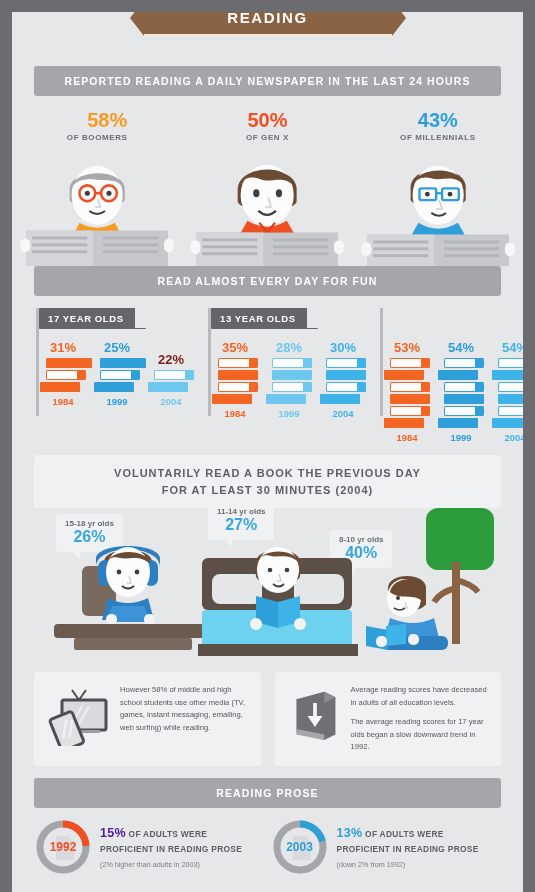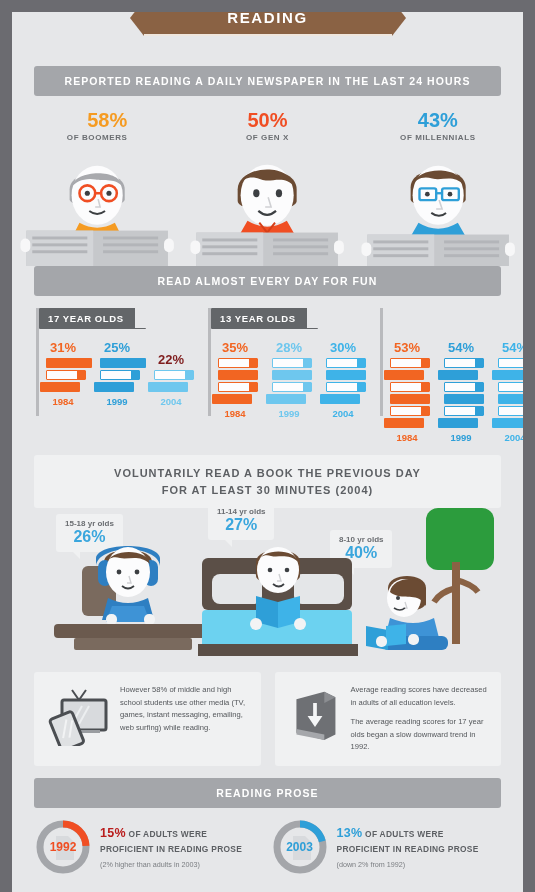--- a/index.html
+++ b/index.html
@@ -519,21 +519,21 @@
       <div class="donut" id="d0">
         <svg width="58" height="58" viewBox="0 0 58 58">
           <circle cx="29" cy="29" r="23" fill="none" stroke="#a4a6aa" stroke-width="7"></circle>
           <circle id="arc0" cx="29" cy="29" r="23" fill="none" stroke="#f04e23" stroke-width="7" stroke-dasharray="34.68318289563131 144.51326206513048" transform="rotate(-90 29 29)"></circle>
           <path d="M22 18 l12 0 6 6 0 18 -18 0 Z" fill="#d5d7da" opacity="0.85"></path>
         </svg>
         <div class="yr" id="y0" style="color: rgb(240, 78, 35);">1992</div>
       </div>
       <div class="prose-text">
         <div class="l1">
-          <span class="bignum" id="p0" style="color: #b91c1c;">15%</span>
+          <span class="bignum" id="p0" style="color: #4c1d95;">15%</span>
           <span>OF ADULTS WERE</span><br>
           <span>PROFICIENT IN READING PROSE</span>
         </div>
         <div class="l2">(2% higher than adults in 2003)</div>
       </div>
     </div>
 
     <div class="prose-item">
       <div class="donut" id="d1">
         <svg width="58" height="58" viewBox="0 0 58 58">

